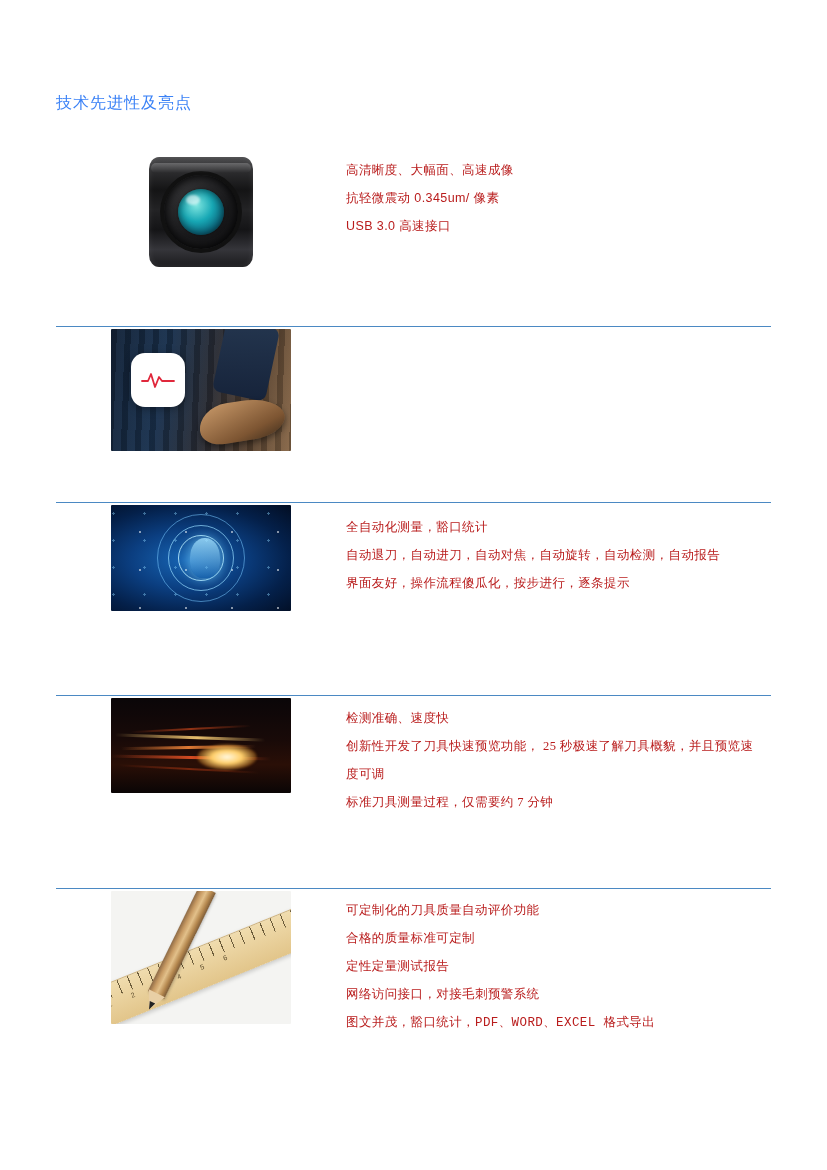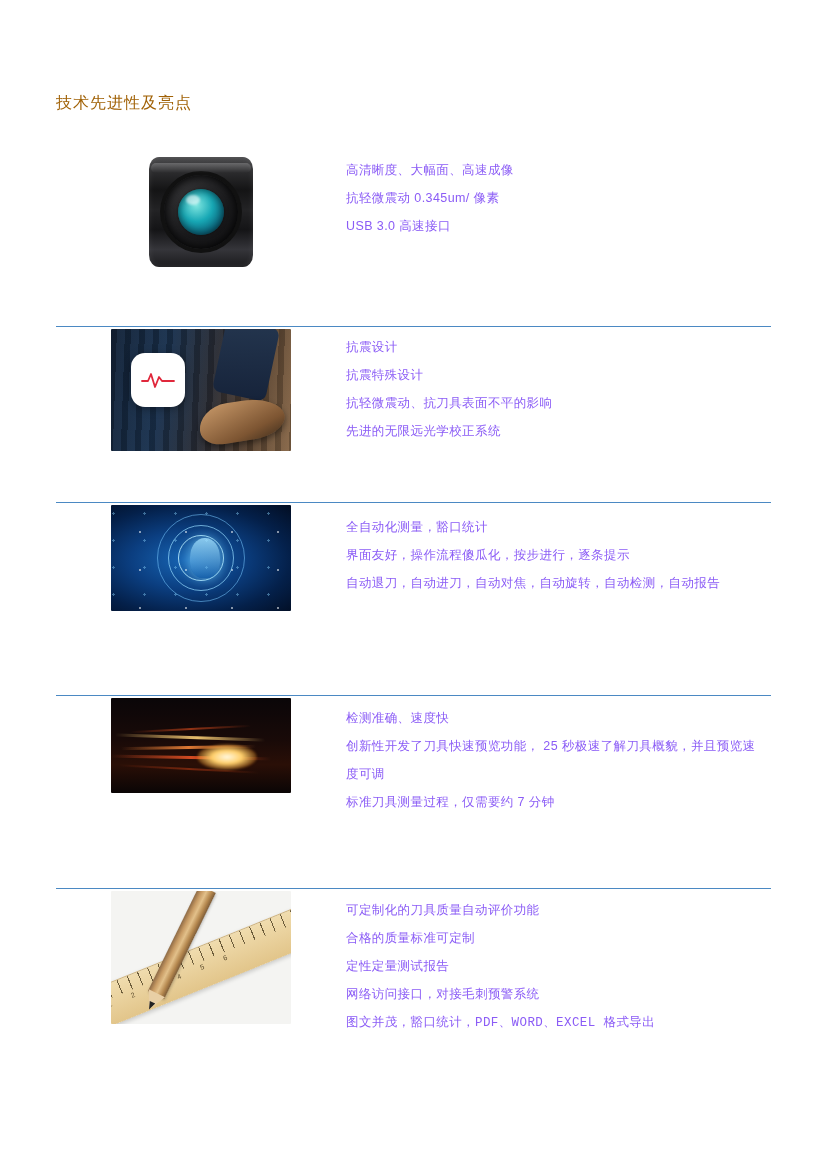--- a/index.html
+++ b/index.html
@@ -19,21 +19,21 @@
     width: 827px;
     height: 1170px;
     box-sizing: border-box;
     padding: 0 56px;
   }
   .page-title {
     position: absolute;
     left: 56px;
     top: 93px;
     font-size: 16px;
-    color: #a16207;
+    color: #3b82f6;
     letter-spacing: 1px;
     font-weight: normal;
     margin: 0;
   }
   .sections {
     position: absolute;
     left: 56px;
     top: 148px;
     width: 715px;
   }
@@ -62,21 +62,21 @@
     position: relative;
     border-radius: 1px;
   }
   .text-cell {
     flex: 1 1 auto;
     padding-top: 2px;
   }
   .text-line {
     font-size: 12.5px;
     line-height: 28px;
-    color: #8b5cf6;
+    color: #b91c1c;
     letter-spacing: 0.4px;
     white-space: nowrap;
   }
   .divider {
     height: 1px;
     background: #2b74b8;
     width: 715px;
     opacity: 0.85;
   }
 
@@ -89,21 +89,21 @@
 
   .sec-0 .thumb { width: 113px; height: 124px; }
   .sec-1 .thumb { width: 180px; height: 122px; }
   .sec-2 .thumb { width: 180px; height: 106px; }
   .sec-3 .thumb { width: 180px; height: 95px; }
   .sec-4 .thumb { width: 180px; height: 133px; }
 
   .sec-0 .text-cell { padding-top: 8px; }
   .sec-1 .text-cell { padding-top: 6px; }
   .sec-2 .text-cell { padding-top: 10px; }
-  .sec-3 .text-cell { padding-top: 8px; }
+  .sec-3 .text-cell { padding-top: 8px; font-family: Liberation Serif, serif; }
   .sec-4 .text-cell { padding-top: 8px; font-family: Liberation Mono, monospace; }
 
   
   .art-lens {
     width: 100%; height: 100%;
     background: #ffffff;
     display: flex; align-items: center; justify-content: center;
   }
   .lens-body {
     width: 104px; height: 110px;
@@ -312,47 +312,41 @@
               <div class="leg"></div>
               <div class="shoe"></div>
               <div class="badge">
                 <svg width="34" height="18" viewBox="0 0 34 18">
                   <polyline points="1,10 7,10 10,3 14,16 18,6 21,10 33,10" fill="none" stroke="#e0283c" stroke-width="1.8" stroke-linejoin="round" stroke-linecap="round"></polyline>
                 </svg>
               </div>
             </div>
           </div>
         </div>
-        <div class="text-cell">
-          <div class="text-line">抗震设计</div>
-          <div class="text-line">抗震特殊设计</div>
-          <div class="text-line">抗轻微震动、抗刀具表面不平的影响</div>
-          <div class="text-line">先进的无限远光学校正系统</div>
-        </div>
       </div>
     </div>
     <div class="divider"></div>
 
     <div class="section sec-2">
       <div class="section-inner">
         <div class="thumb-cell">
           <div class="thumb">
             <div class="art-auto">
               <div class="dots"></div>
               <div class="ring r1"></div>
               <div class="ring r2"></div>
               <div class="ring r3"></div>
               <div class="head"></div>
             </div>
           </div>
         </div>
         <div class="text-cell">
           <div class="text-line">全自动化测量，豁口统计</div>
+          <div class="text-line">自动退刀，自动进刀，自动对焦，自动旋转，自动检测，自动报告</div>
           <div class="text-line">界面友好，操作流程傻瓜化，按步进行，逐条提示</div>
-          <div class="text-line">自动退刀，自动进刀，自动对焦，自动旋转，自动检测，自动报告</div>
         </div>
       </div>
     </div>
     <div class="divider"></div>
 
     <div class="section sec-3">
       <div class="section-inner">
         <div class="thumb-cell">
           <div class="thumb">
             <div class="art-speed">

